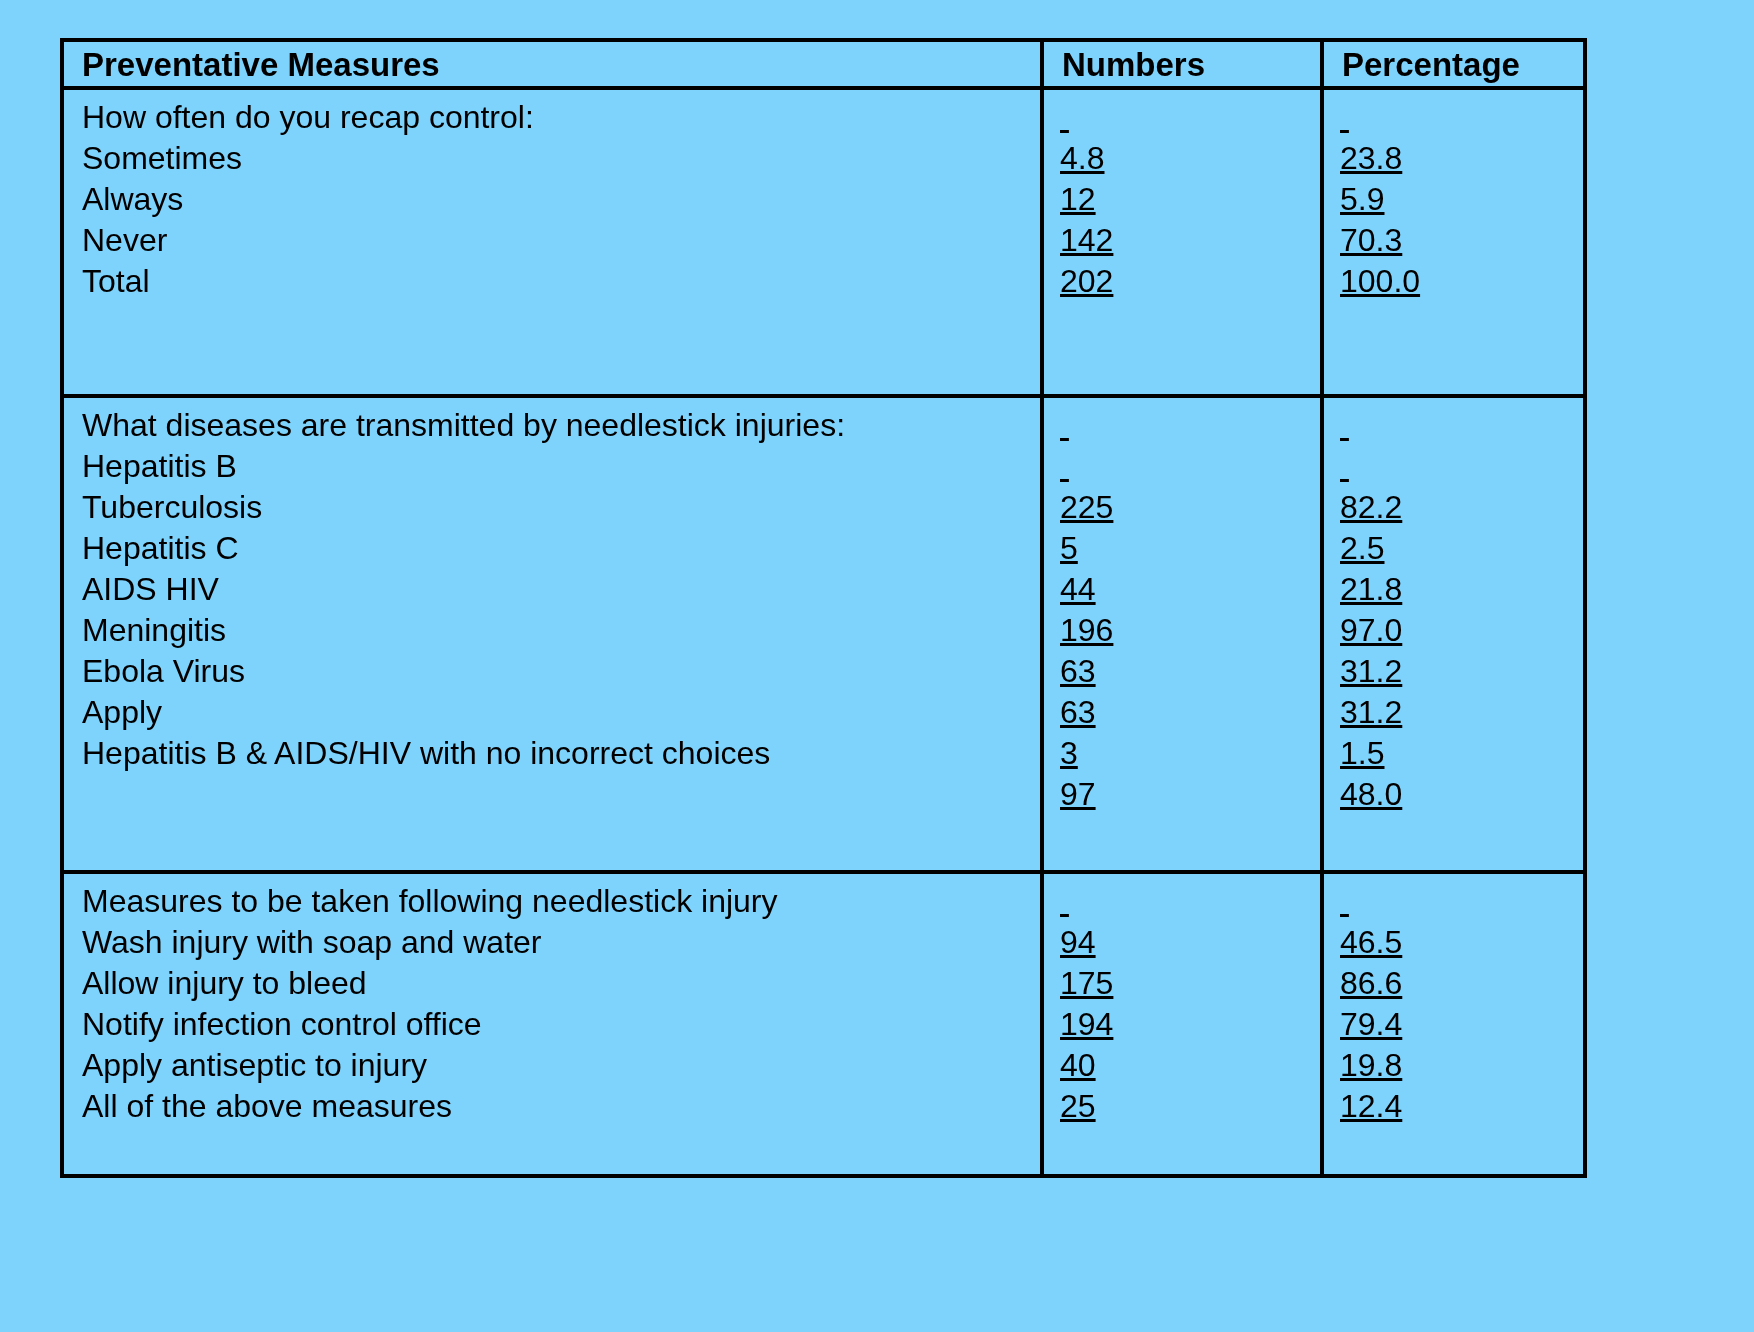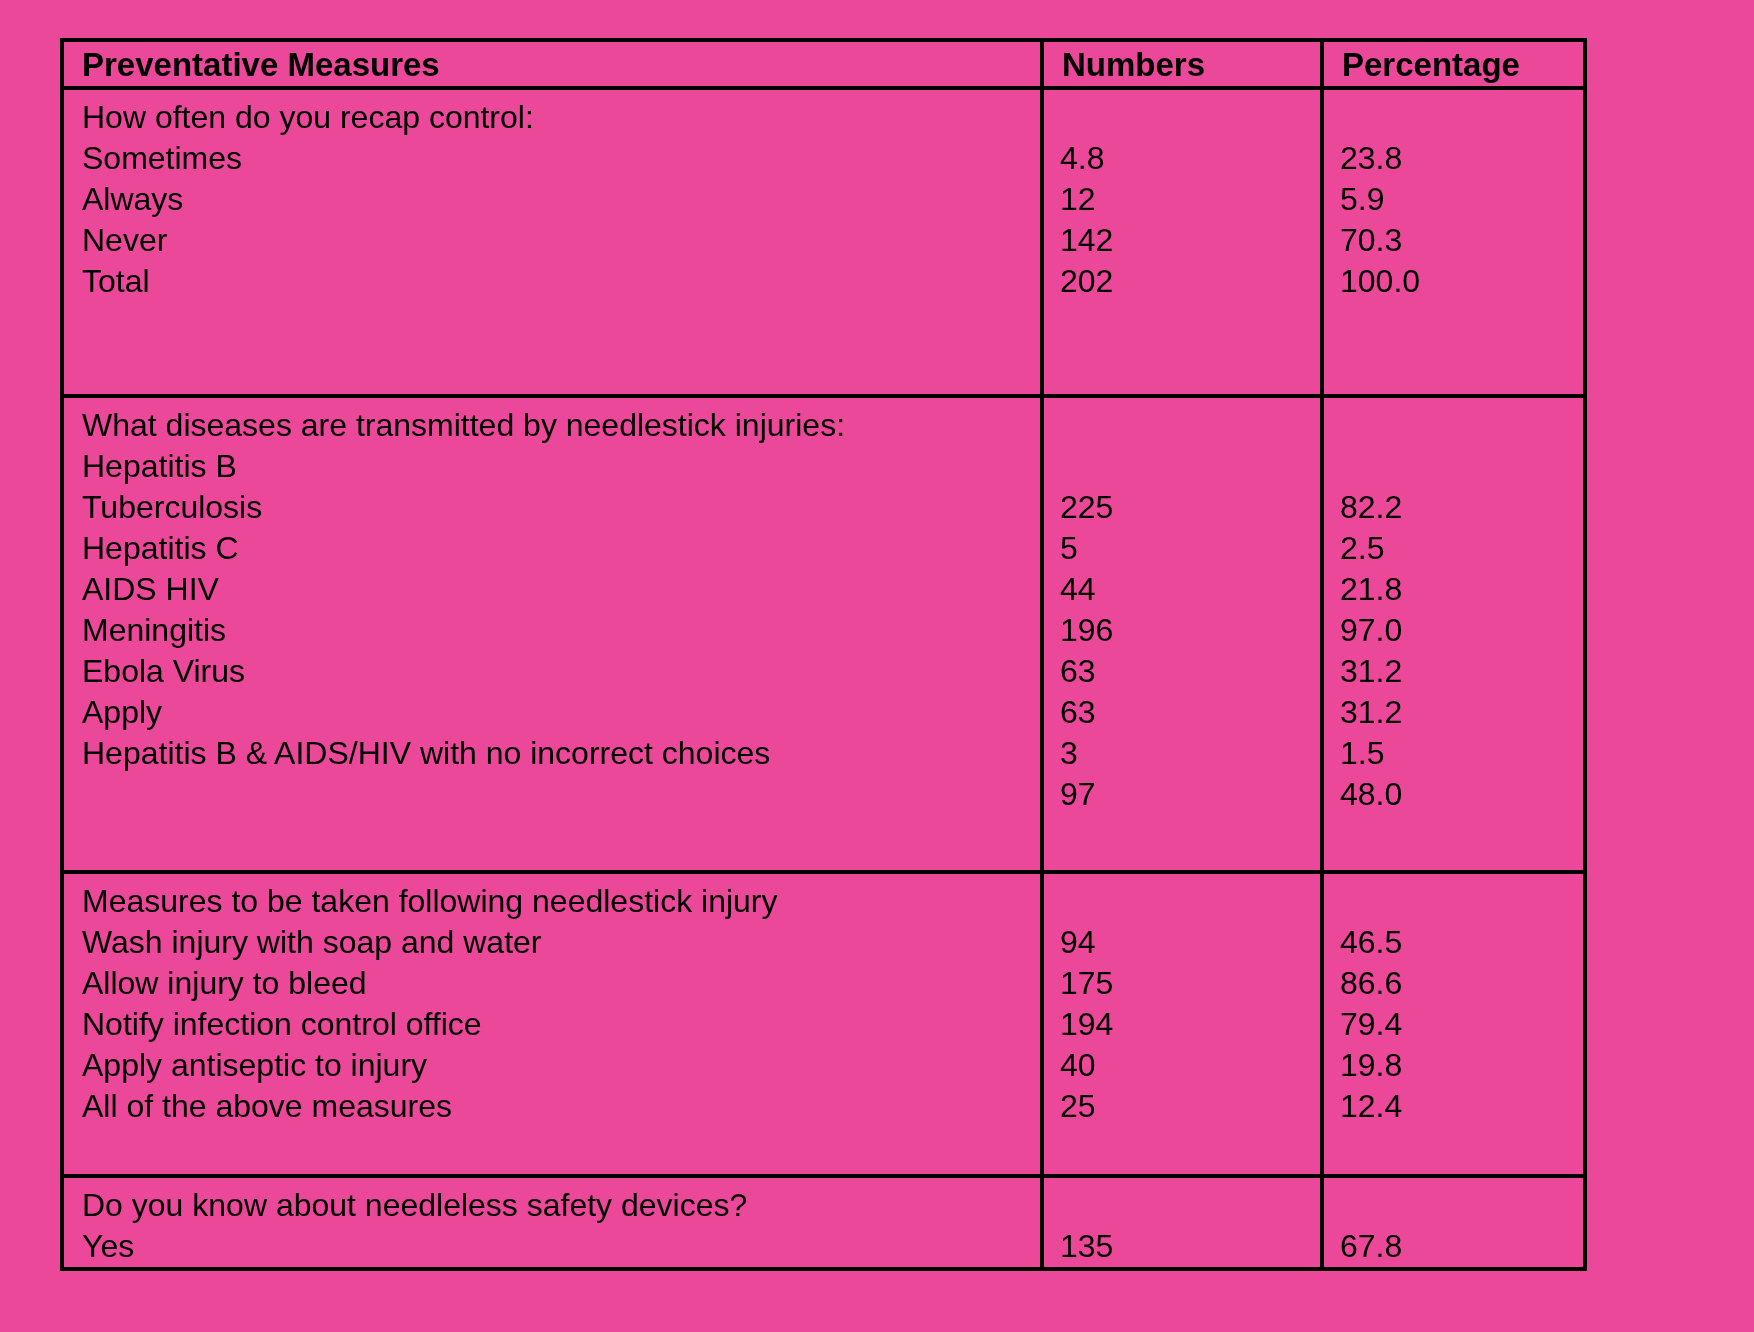--- a/index.html
+++ b/index.html
@@ -8,21 +8,21 @@
     background: #ffffff;
     width: 1754px;
     height: 1332px;
     font-family: "Liberation Sans", "DejaVu Sans", sans-serif;
     color: #000000;
   }
   .canvas {
     position: relative;
     width: 1754px;
     height: 1332px;
-    background: #ec4899;
+    background: #7dd3fc;
     overflow: hidden;
   }
   table.data-table {
     position: absolute;
     left: 60px;
     top: 38px;
     border-collapse: collapse;
     table-layout: fixed;
     width: 1523px;
     font-size: 32px;
@@ -41,21 +41,21 @@
   table.data-table th {
     font-weight: bold;
     height: 42px;
     padding: 2px 4px 0 18px;
     font-size: 33px;
     white-space: nowrap;
   }
   table.data-table td {
     padding: 7px 4px 0 18px;
   }
-  table.data-table td.num-col { padding-left: 16px; }
+  table.data-table td.num-col { padding-left: 16px; text-decoration: underline; }
   .line { white-space: nowrap; }
   tr.section-0 td { height: 297px; }
   tr.section-1 td { height: 465px; }
   tr.section-2 td { height: 293px; }
   tr.section-3 td { height: 81px; }
 </style>
 </head>
 <body>
 
 <div class="canvas">
@@ -152,29 +152,15 @@
           </td>
           <td class="num-col">
             <div class="line">&nbsp;</div>
             <div class="line">46.5</div>
             <div class="line">86.6</div>
             <div class="line">79.4</div>
             <div class="line">19.8</div>
             <div class="line">12.4</div>
           </td>
         </tr>
-        <tr class="section-3">
-          <td>
-            <div class="line">Do you know about needleless safety devices?</div>
-            <div class="line">Yes</div>
-          </td>
-          <td class="num-col">
-            <div class="line">&nbsp;</div>
-            <div class="line">135</div>
-          </td>
-          <td class="num-col">
-            <div class="line">&nbsp;</div>
-            <div class="line">67.8</div>
-          </td>
-        </tr>
       </tbody>
   </table>
 </div>
 
 </body></html>

